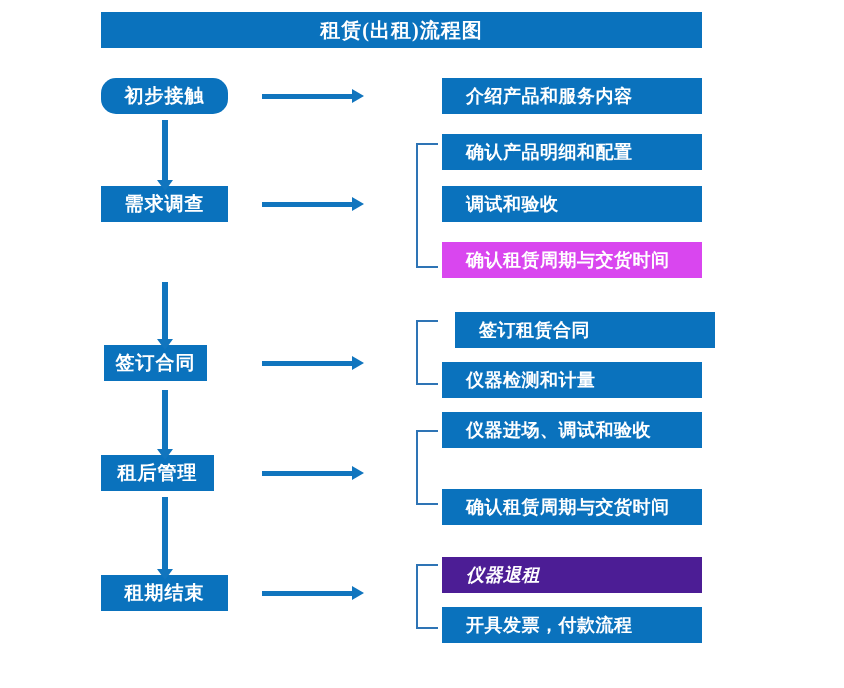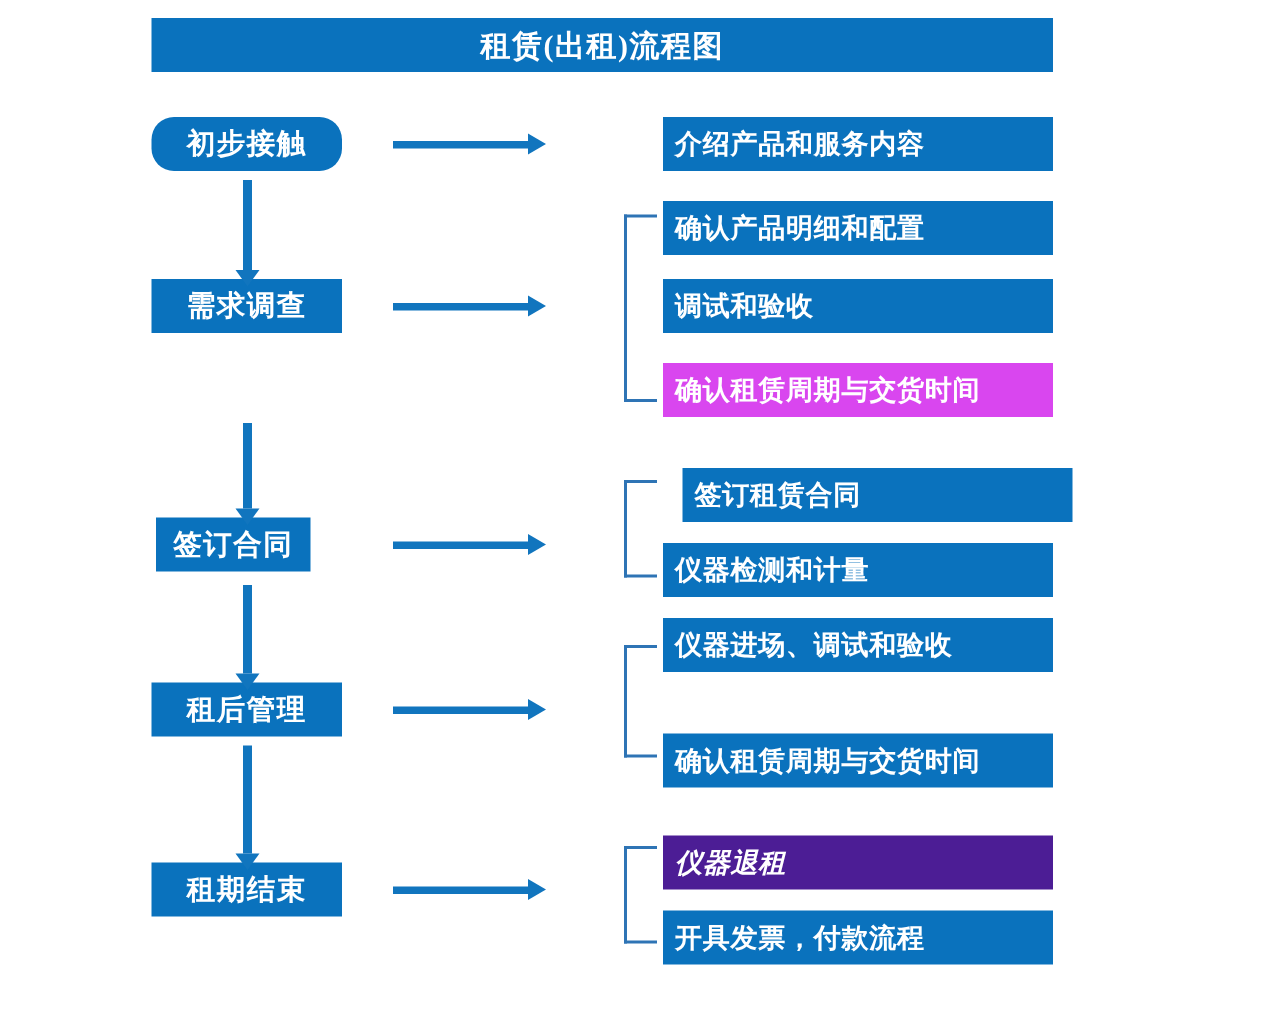--- a/index.html
+++ b/index.html
@@ -55,21 +55,21 @@
     position: absolute;
     left: 442px;
     width: 260px;
     height: 36px;
     background: #0A72BD;
     color: #ffffff;
     font-size: 18px;
     font-weight: bold;
     display: flex;
     align-items: center;
-    padding-left: 8px;
+    padding-left: 24px;
     box-sizing: border-box;
     letter-spacing: 0.5px;
   }
 
   
   .h-arrow {
     position: absolute;
     height: 14px;
     pointer-events: none;
   }
@@ -128,21 +128,21 @@
 <body>
 
 <div id="canvas">
 
   <div class="title-bar">租赁(出租)流程图</div>
 
   <div id="stages-layer">
       <div class="stage-box" style="left: 101px; top: 78px; width: 127px; background: rgb(10, 114, 189); border-radius: 15px;">初步接触</div>
       <div class="stage-box" style="left: 101px; top: 186px; width: 127px; background: rgb(10, 114, 189);">需求调查</div>
       <div class="stage-box" style="left: 104px; top: 345px; width: 103px; background: rgb(10, 114, 189);">签订合同</div>
-      <div class="stage-box" style="left: 101px; top: 455px; width: 127px; background: rgb(10, 114, 189);">租后管理</div>
+      <div class="stage-box" style="left: 101px; top: 455px; width: 113px; background: rgb(10, 114, 189);">租后管理</div>
       <div class="stage-box" style="left: 101px; top: 575px; width: 127px; background: rgb(10, 114, 189);">租期结束</div>
     </div>
   <div id="details-layer">
       <div class="detail-box" style="top: 78px; background: rgb(10, 114, 189);">介绍产品和服务内容</div>
       <div class="detail-box" style="top: 134px; background: rgb(10, 114, 189);">确认产品明细和配置</div>
       <div class="detail-box" style="top: 186px; background: rgb(10, 114, 189);">调试和验收</div>
       <div class="detail-box" style="top: 242px; background: #d946ef;">确认租赁周期与交货时间</div>
       <div class="detail-box" style="top: 312px; background: rgb(10, 114, 189); margin-left: 13px;">签订租赁合同</div>
       <div class="detail-box" style="top: 362px; background: rgb(10, 114, 189);">仪器检测和计量</div>
       <div class="detail-box" style="top: 412px; background: rgb(10, 114, 189);">仪器进场、调试和验收</div>

